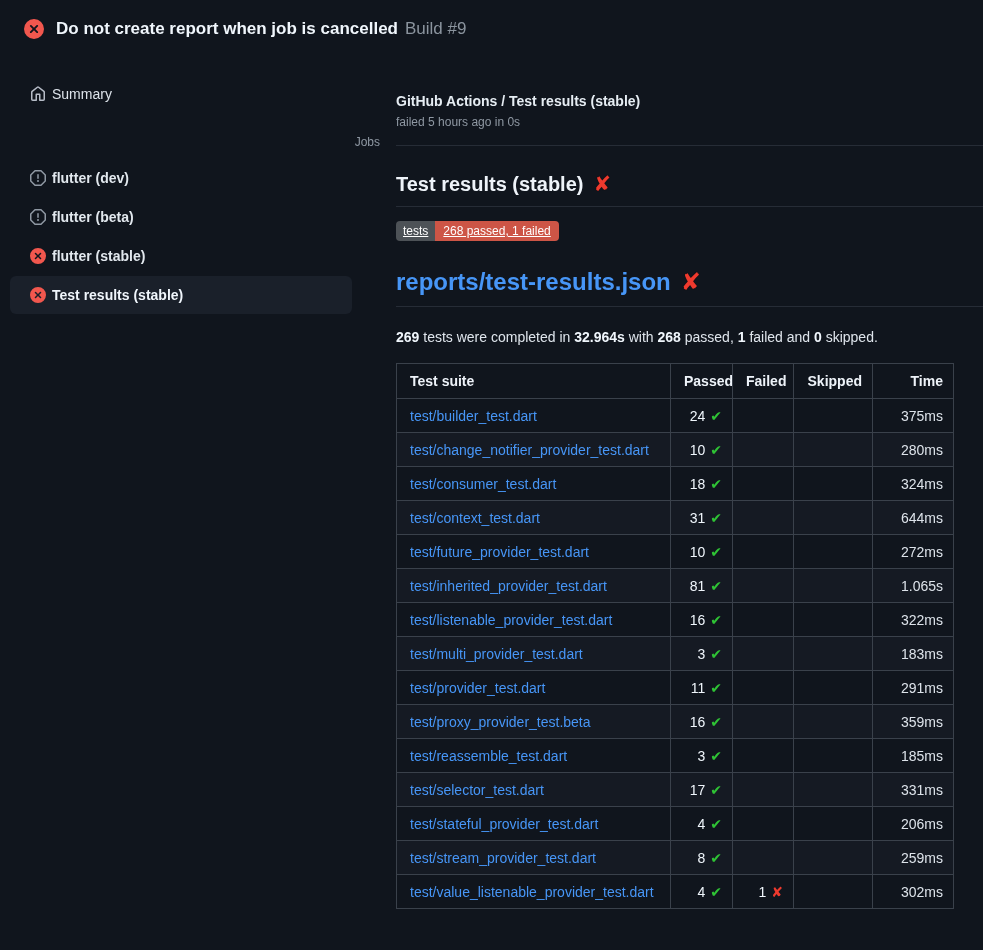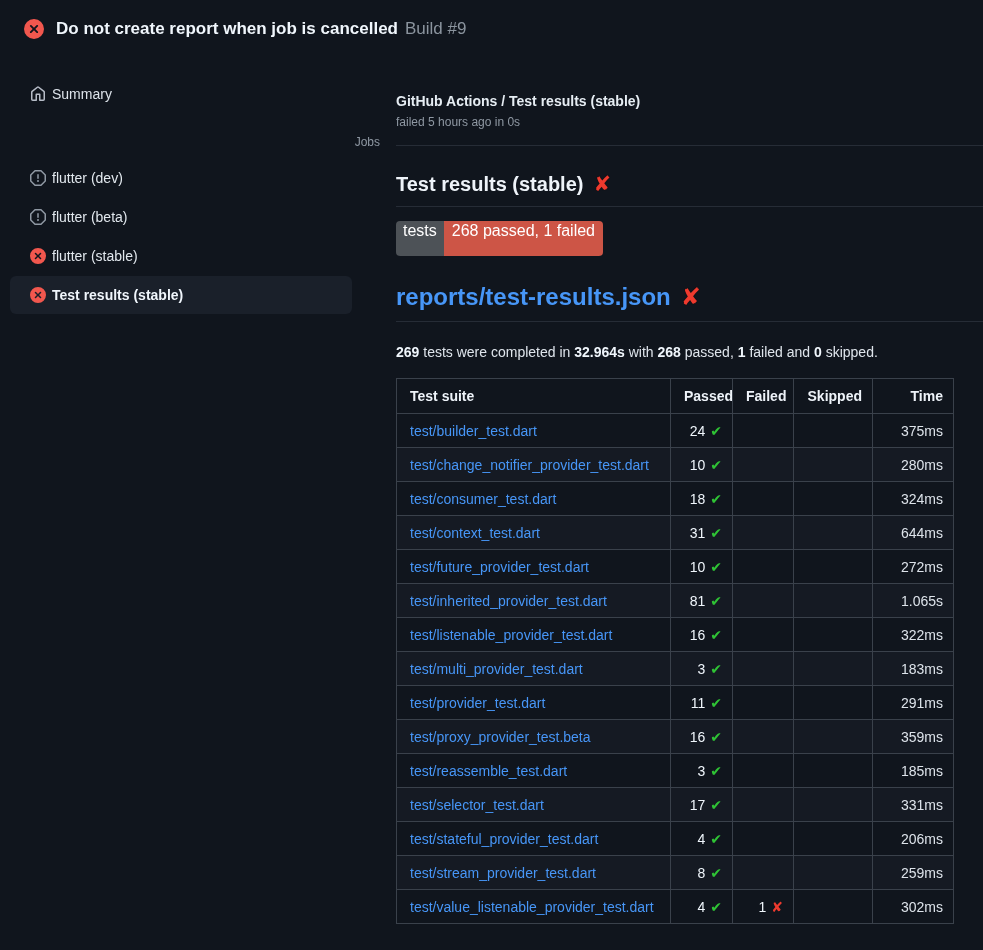--- a/index.html
+++ b/index.html
@@ -33,21 +33,21 @@
   .summary-item svg { width:16px; height:16px; flex:none; }
   .summary-item .label { margin-left:6px; font-size:14px; color:#dde3ea; }
   .jobs-label {
     margin:27px 0 10px 28px; font-size:12px; color:#8f98a3;
   }
   .job-item {
     display:flex; align-items:center; height:38px; margin:1px 28px 1px 10px;
     padding-left:20px; border-radius:6px; cursor:pointer;
   }
   .job-item .jicon { width:16px; height:16px; flex:none; display:block; }
-  .job-item .jlabel { margin-left:6px; font-size:14px; font-weight:400; color:#e2e8ee; }
+  .job-item .jlabel { margin-left:6px; font-size:14px; font-weight:700; color:#e2e8ee; }
   .job-item.selected { background:#1a202a; }
   .job-item.selected .jlabel { font-weight:700; color:#f0f6fc; }
 
   
   .main { flex:1; min-width:0; padding:36px 0 0 16px; }
   .check-title { font-size:14px; font-weight:700; color:#e6edf3; }
   .check-meta { font-size:12px; color:#8f98a3; margin-top:6px; }
   .divider { border-bottom:1px solid #262c36; margin-top:16px; }
 
   h2.result-heading {
@@ -55,21 +55,21 @@
     padding-bottom:10px; border-bottom:1px solid #262c36;
     display:flex; align-items:center;
   }
   .cross-mark {
     font-family:"DejaVu Sans", sans-serif; color:#ee3a2e; font-weight:700;
     margin-left:10px; text-shadow:0 0 1px #1a0503;
   }
   h2.result-heading .cross-mark { font-size:21px; }
 
   .badge { display:inline-flex; margin-top:14px; border-radius:4px; overflow:hidden;
-           font-size:16px; line-height:20px; height:35px; color:#ffffff; }
+           font-size:12px; line-height:20px; height:20px; color:#ffffff;text-decoration:underline; }
   .badge .badge-label { padding:0 7px; background:#4d5257; }
   .badge .badge-value { padding:0 8px; background:#cd5546; }
 
   h1.report-heading {
     margin-top:27px; font-size:24px; font-weight:700;
     padding-bottom:10px; border-bottom:1px solid #262c36;
     display:flex; align-items:center;
   }
   h1.report-heading .report-link { color:#4796f7; text-decoration:none; cursor:pointer; }
   h1.report-heading .cross-mark { font-size:24px; }

